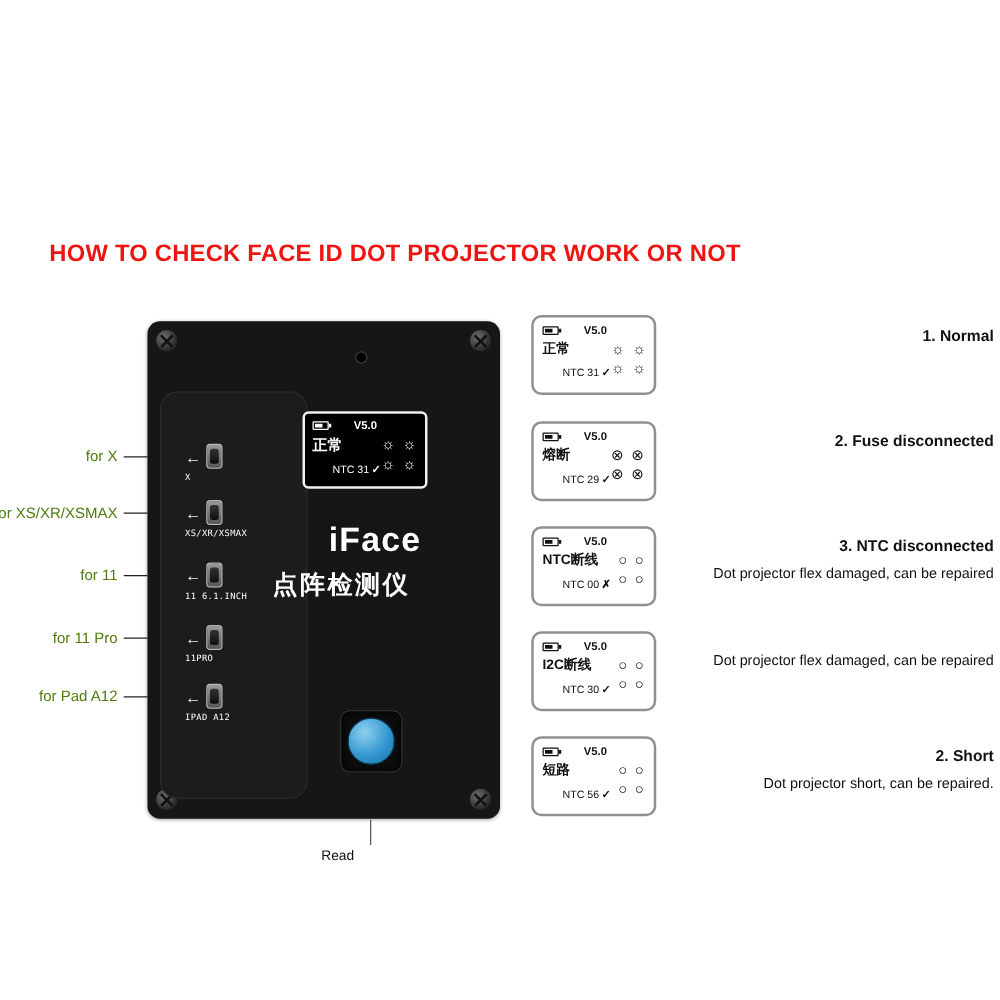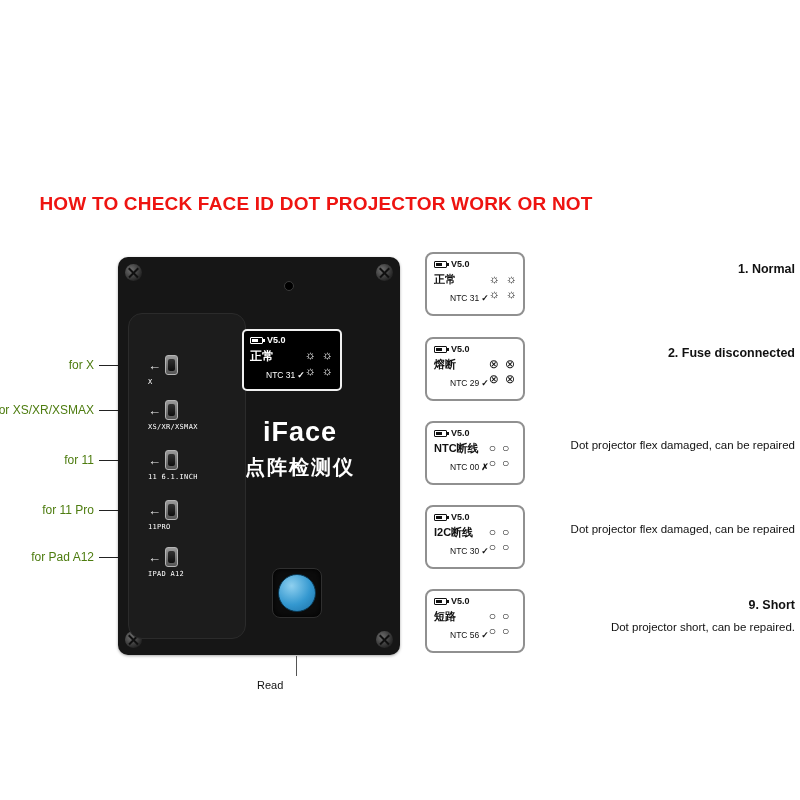--- a/index.html
+++ b/index.html
@@ -34,40 +34,40 @@
   .port-line { display:flex; align-items:center; gap:4px; height:22px; }
   .arrow { color:#e8e8e8; font-size:13px; line-height:1; }
   .connector { width:13px; height:20px; border-radius:3px; border:1px solid #b5b5b5;
                background:linear-gradient(180deg,#9a9a9a,#565656); position:relative; }
   .connector::after { content:""; position:absolute; left:2px; right:2px; top:3px; bottom:3px;
                       border-radius:2px; background:linear-gradient(180deg,#333,#0e0e0e); }
   .port-label { margin-top:2px; color:#fff; font-family:"DejaVu Sans Mono", monospace;
                 font-size:7px; letter-spacing:.3px; white-space:nowrap; }
 
   
-  .card-head { display:flex; align-items:center; gap:4px; }
+  .card-head { display:flex; align-items:center; gap:20px; }
   .ver { font-size:9px; font-weight:700; }
   .batt { width:13px; height:7px; border:1px solid currentColor; border-radius:1px; position:relative; display:inline-block; }
   .batt::before { content:""; position:absolute; left:1px; top:1px; bottom:1px; width:6px; background:currentColor; }
   .batt::after  { content:""; position:absolute; right:-3px; top:1px; width:2px; height:3px; background:currentColor; }
-  .card-body { display:flex; justify-content:flex-start; align-items:stretch; margin-top:2px; }
+  .card-body { display:flex; justify-content:space-between; align-items:stretch; margin-top:2px; }
   .status { font-size:11px; font-weight:700; line-height:1.6; white-space:nowrap; }
   .ntc { font-size:8.5px; margin-top:4px; white-space:nowrap;padding-left:16px; }
   .res { font-size:9px; font-weight:700; margin-left:2px; }
   .icon-grid { display:grid; grid-template-columns:repeat(2,auto); gap:2px 6px;
                font-size:12px; line-height:1.1; align-content:center; padding-right:1px; }
 
   .display { position:absolute; left:124px; top:72px; width:100px; height:62px;
              background:#000; border:2px solid #f0f0f0; border-radius:5px;
              padding:4px 6px; color:#fff; }
   .display .status { font-size:12px; }
 
   .brand { position:absolute; left:100px; top:160px; width:164px; text-align:center;
            color:#fff; font-size:27px; font-weight:700; letter-spacing:1px; }
-  .brand-cn { position:absolute; left:100px; top:197px; width:164px; text-align:center;
+  .brand-cn { position:absolute; left:100px; top:197px; width:164px; 
               color:#fff; font-size:20px; font-weight:700; letter-spacing:2px; }
 
   .read-btn { position:absolute; left:154px; top:311px; width:50px; height:50px;
               background:#0c0c0c; border:1px solid #2f2f2f; border-radius:8px;
               display:flex; align-items:center; justify-content:center; box-shadow:inset 0 0 6px #000; }
   .read-dome { width:38px; height:38px; border-radius:50%; border:1px solid #0a3a55;
                background:radial-gradient(circle at 35% 30%, #8fd0ef, #3498d0 55%, #1b6fa5); }
 
   .read-line { position:absolute; left:296px; top:656px; width:1px; height:20px; background:#555; }
   .read-label { position:absolute; left:257px; top:679px; width:80px; text-align:left;
@@ -279,23 +279,24 @@
     </div>
   </div>
 
   <div class="case-text" style="top:262px">
     <div class="case-h">1. Normal</div>
   </div>
   <div class="case-text" style="top:346px">
     <div class="case-h">2. Fuse disconnected</div>
   </div>
   <div class="case-text" style="top:430px">
+    <div class="case-h">3. NTC disconnected</div>
     <div class="case-p">Dot projector flex damaged, can be repaired</div>
   </div>
   <div class="case-text" style="top:514px">
     <div class="case-p">Dot projector flex damaged, can be repaired</div>
   </div>
   <div class="case-text" style="top:598px">
-    <div class="case-h">9. Short</div>
+    <div class="case-h">2. Short</div>
     <div class="case-p">Dot projector short, can be repaired.</div>
   </div>
 
 </div>
 
 </body></html>

